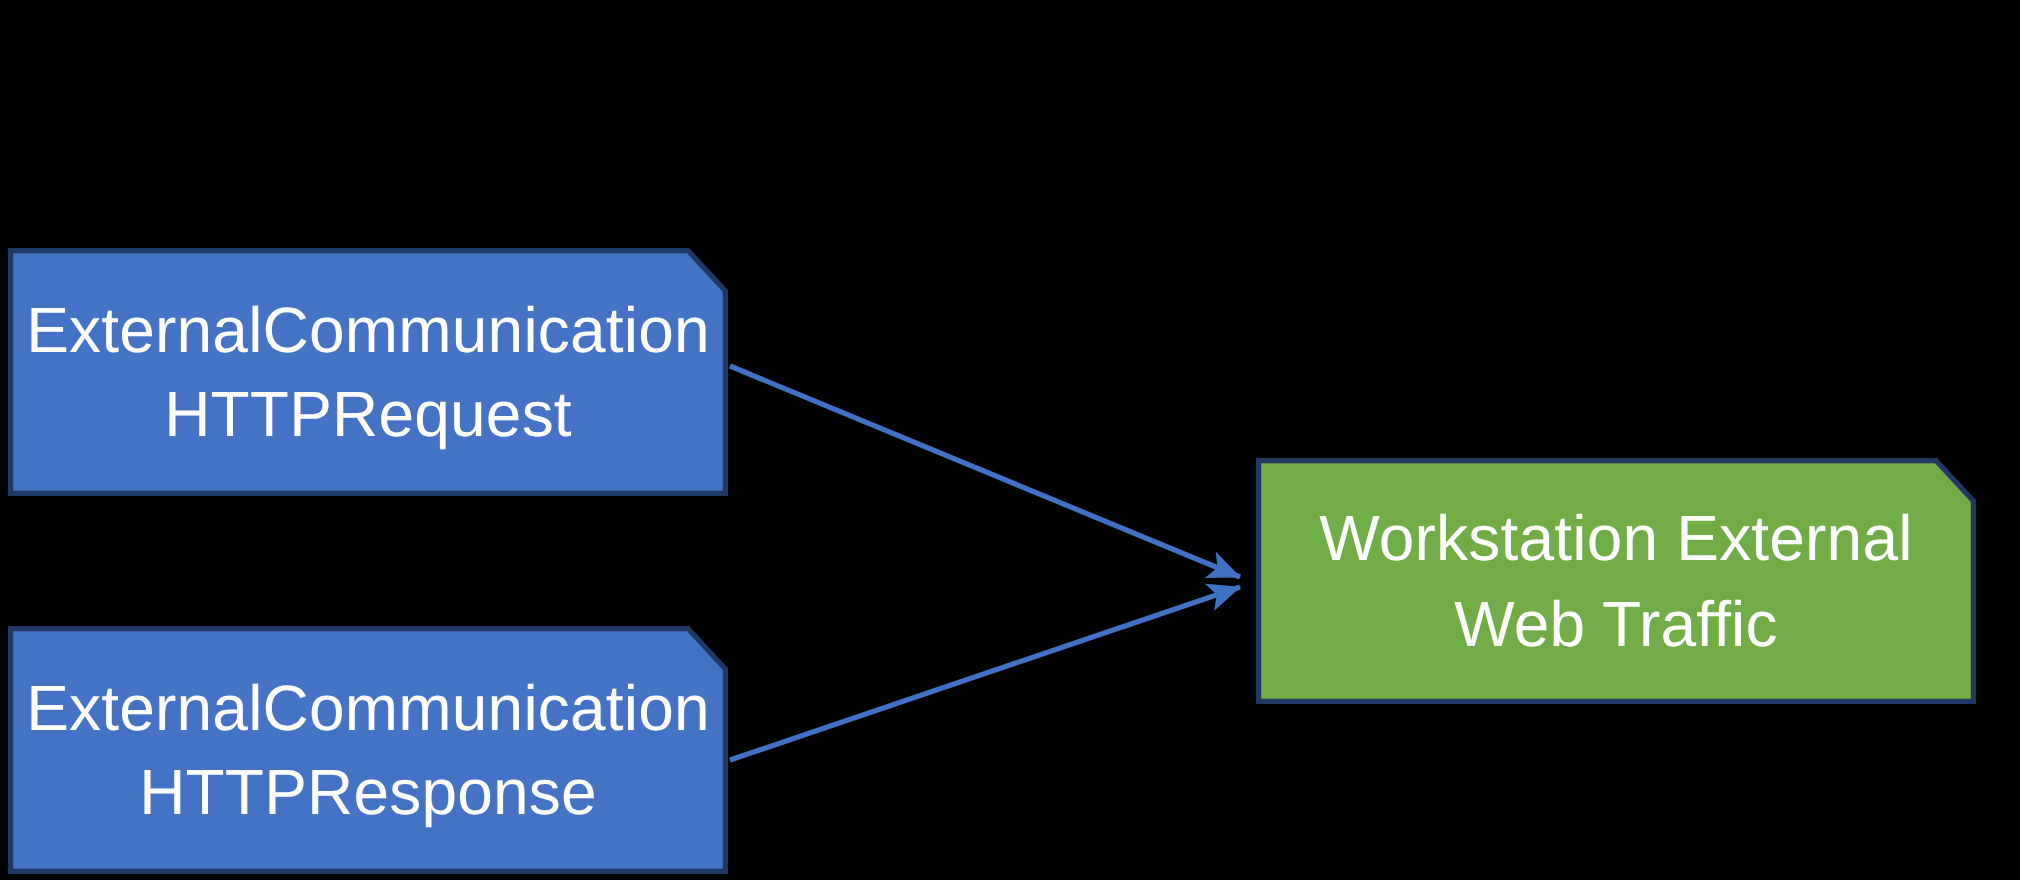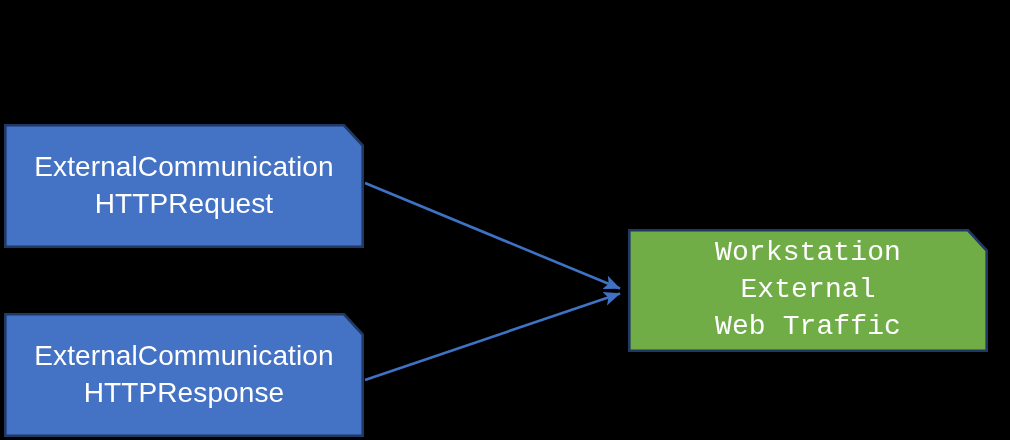--- a/index.html
+++ b/index.html
@@ -17,21 +17,21 @@
     font-family: "Liberation Sans", sans-serif;
   }
   .node {
     position: absolute;
     display: flex;
     align-items: center;
     justify-content: center;
     box-sizing: border-box;
     text-align: center;
     color: #FFFFFF;
-    font-size: 28px;
+    font-size: 32px;
     line-height: 1.32;
     font-weight: 400;
     letter-spacing: 0.1px;
     white-space: pre-line;
     padding: 0 14px;
   }
   
   .node .fill {
     position: absolute;
     inset: 0;
@@ -75,21 +75,21 @@
   </div>
 
   <div class="node" id="node-1" style="left:4px; top:313px; width:360px; height:124px;">
     <svg class="fill" viewBox="0 0 360 124" preserveAspectRatio="none" xmlns="http://www.w3.org/2000/svg">
       <path d="M1.3,1.3 L340,1.3 L358.7,21.5 L358.7,122.7 L1.3,122.7 Z" fill="#4472C4" stroke="#1F3864" stroke-width="2.6"></path>
     </svg>
     <span class="label">ExternalCommunication
 HTTPResponse</span>
   </div>
 
-  <div class="node" id="node-2" style="left:628px; top:229px; width:360px; height:123px;font-family:Liberation Mono, monospace;">
+  <div class="node" id="node-2" style="left:628px; top:229px; width:360px; height:123px;">
     <svg class="fill" viewBox="0 0 360 123" preserveAspectRatio="none" xmlns="http://www.w3.org/2000/svg">
       <path d="M1.3,1.3 L340,1.3 L358.7,21.5 L358.7,121.7 L1.3,121.7 Z" fill="#70AD47" stroke="#1F3864" stroke-width="2.6"></path>
     </svg>
     <span class="label">Workstation External
 Web Traffic</span>
   </div>
 
 </div>
 
 </body></html>

